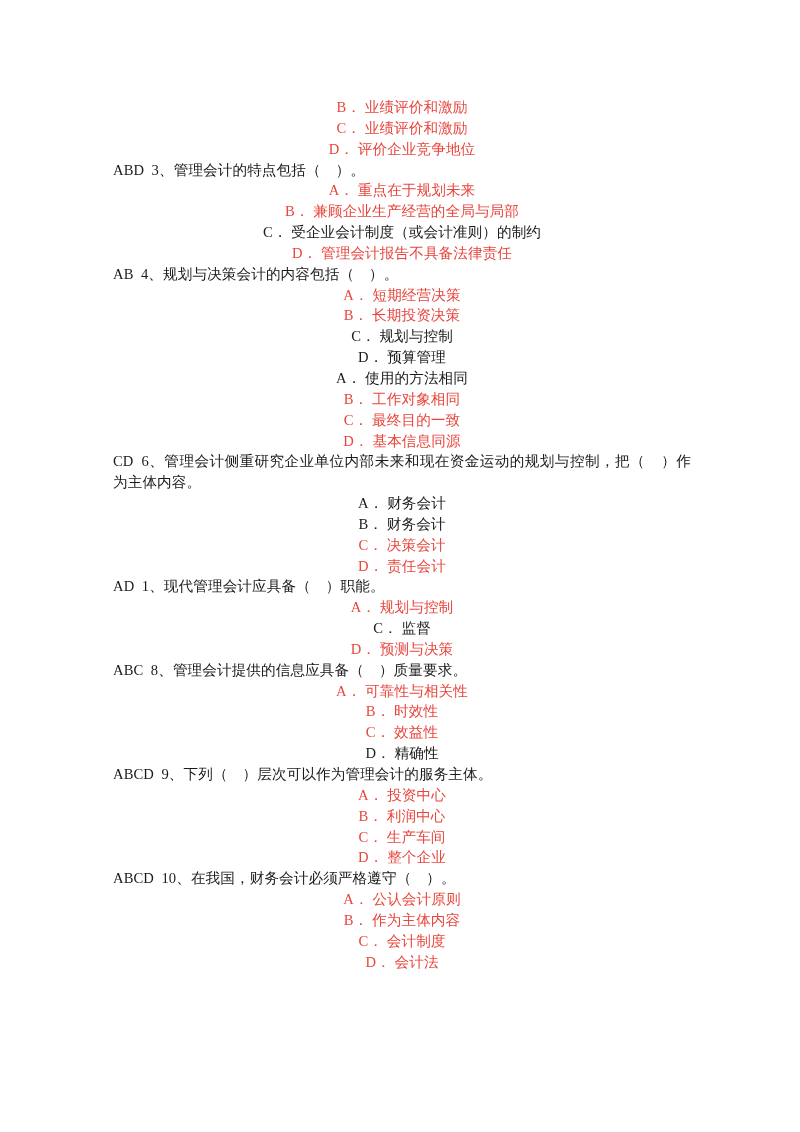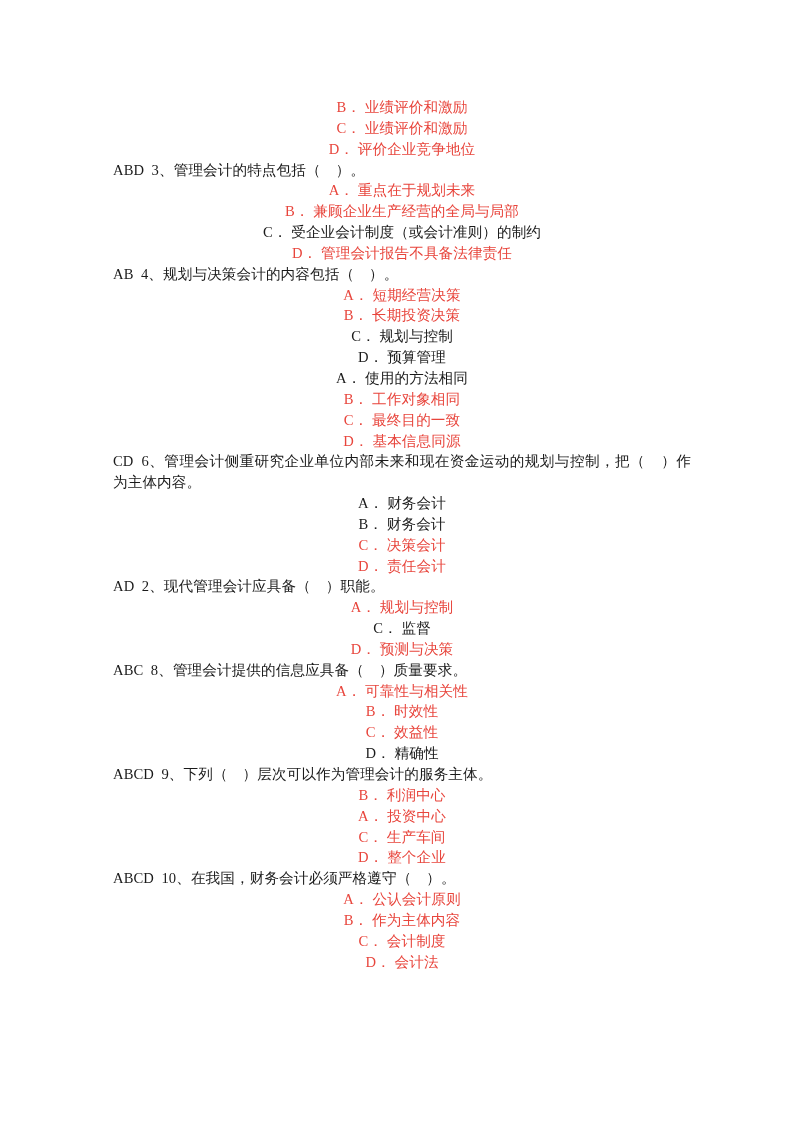--- a/index.html
+++ b/index.html
@@ -67,32 +67,32 @@
     <div class="line opt"><span class="marker">D．</span><span class="optext"> 预算管理</span></div>
     <div class="line opt"><span class="marker">A．</span><span class="optext"> 使用的方法相同</span></div>
     <div class="line opt hl"><span class="marker">B．</span><span class="optext"> 工作对象相同</span></div>
     <div class="line opt hl"><span class="marker">C．</span><span class="optext"> 最终目的一致</span></div>
     <div class="line opt hl"><span class="marker">D．</span><span class="optext"> 基本信息同源</span></div>
     <div class="line q">CD  6、管理会计侧重研究企业单位内部未来和现在资金运动的规划与控制，把（    ）作为主体内容。</div>
     <div class="line opt"><span class="marker">A．</span><span class="optext"> 财务会计</span></div>
     <div class="line opt"><span class="marker">B．</span><span class="optext"> 财务会计</span></div>
     <div class="line opt hl"><span class="marker">C．</span><span class="optext"> 决策会计</span></div>
     <div class="line opt hl"><span class="marker">D．</span><span class="optext"> 责任会计</span></div>
-    <div class="line q">AD  2、现代管理会计应具备（    ）职能。</div>
+    <div class="line q">AD  1、现代管理会计应具备（    ）职能。</div>
     <div class="line opt hl"><span class="marker">A．</span><span class="optext"> 规划与控制</span></div>
     <div class="line opt"><span class="marker">C．</span><span class="optext"> 监督</span></div>
     <div class="line opt hl"><span class="marker">D．</span><span class="optext"> 预测与决策</span></div>
     <div class="line q">ABC  8、管理会计提供的信息应具备（    ）质量要求。</div>
     <div class="line opt hl"><span class="marker">A．</span><span class="optext"> 可靠性与相关性</span></div>
     <div class="line opt hl"><span class="marker">B．</span><span class="optext"> 时效性</span></div>
     <div class="line opt hl"><span class="marker">C．</span><span class="optext"> 效益性</span></div>
     <div class="line opt"><span class="marker">D．</span><span class="optext"> 精确性</span></div>
     <div class="line q">ABCD  9、下列（    ）层次可以作为管理会计的服务主体。</div>
+    <div class="line opt hl"><span class="marker">A．</span><span class="optext"> 投资中心</span></div>
     <div class="line opt hl"><span class="marker">B．</span><span class="optext"> 利润中心</span></div>
-    <div class="line opt hl"><span class="marker">A．</span><span class="optext"> 投资中心</span></div>
     <div class="line opt hl"><span class="marker">C．</span><span class="optext"> 生产车间</span></div>
     <div class="line opt hl"><span class="marker">D．</span><span class="optext"> 整个企业</span></div>
     <div class="line q">ABCD  10、在我国，财务会计必须严格遵守（    ）。</div>
     <div class="line opt hl"><span class="marker">A．</span><span class="optext"> 公认会计原则</span></div>
     <div class="line opt hl"><span class="marker">B．</span><span class="optext"> 作为主体内容</span></div>
     <div class="line opt hl"><span class="marker">C．</span><span class="optext"> 会计制度</span></div>
     <div class="line opt hl"><span class="marker">D．</span><span class="optext"> 会计法</span></div>
   </div>
 
 </body></html>

